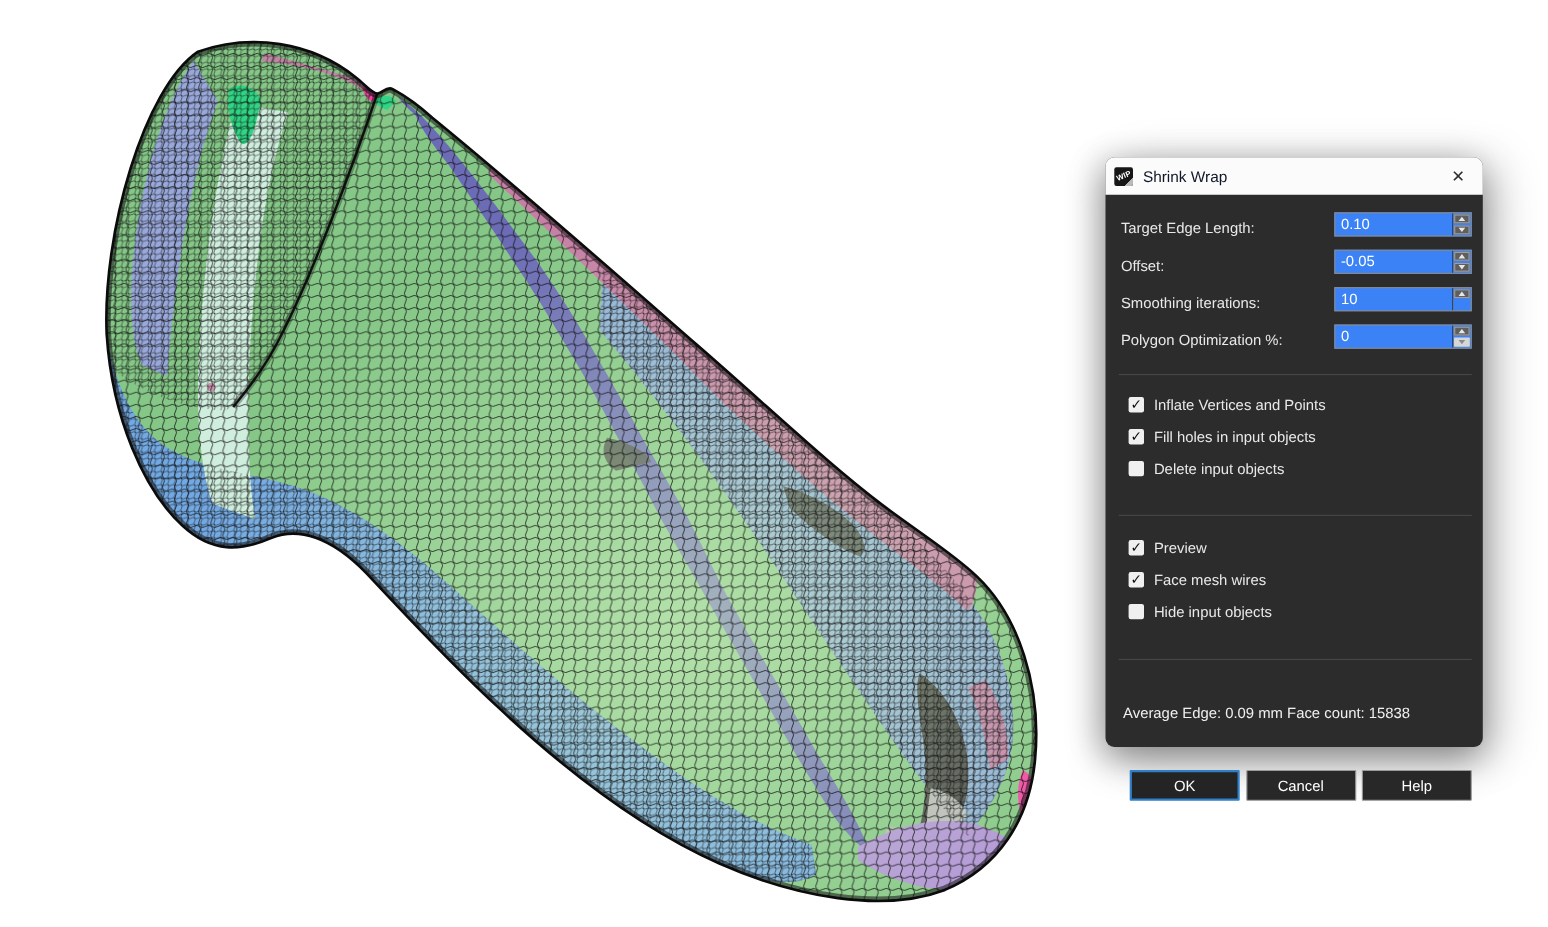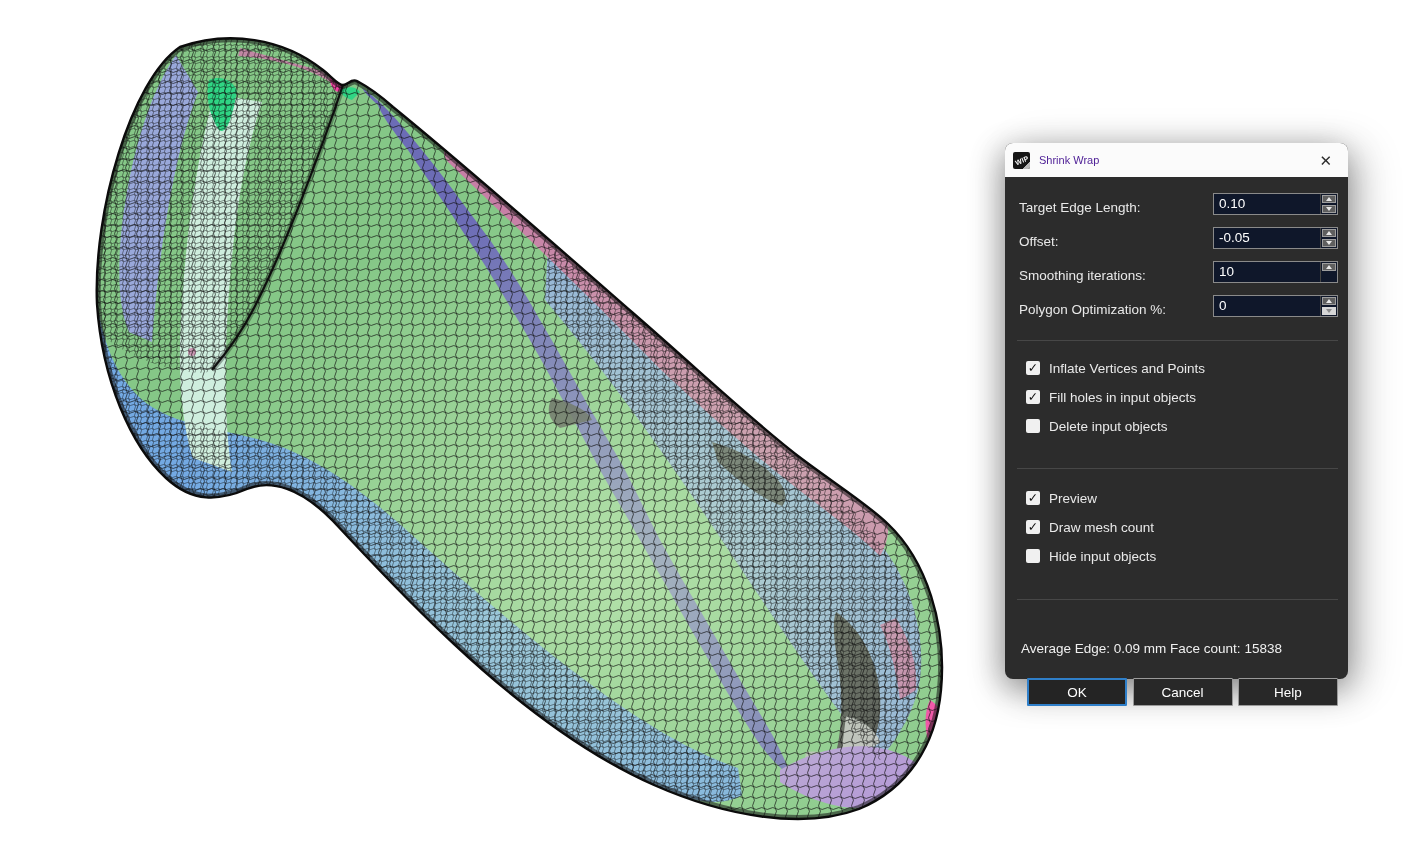--- a/index.html
+++ b/index.html
@@ -24,29 +24,29 @@
     height:34px;background:#fbfbfb;border-radius:8px 8px 0 0;
     display:flex;align-items:center;padding:0 12px 0 8px;gap:9px;color:#151515;
   }
   .appicon{
     width:17px;height:17px;background:#161616;border-radius:2px;position:relative;
     display:flex;align-items:center;justify-content:center;overflow:hidden;flex:0 0 auto;
   }
   .appicon span{color:#fff;font-size:7px;font-weight:bold;transform:rotate(-22deg);letter-spacing:.2px;}
   .appicon::after{content:"";position:absolute;right:-1px;bottom:-1px;width:9px;height:9px;
     background:linear-gradient(135deg,transparent 45%,#b9b9b9 46%);}
-  .title{font-size:11px;color:#4c1d95;}
+  .title{font-size:14px;color:#0f172a;}
   .closebtn{margin-left:auto;font-size:15px;color:#2d2d2d;line-height:1;padding:2px 4px;cursor:default;}
 
   .dbody{display:flex;flex-direction:column;padding:16px 10px 0 12px;height:486px;box-sizing:border-box;}
 
   .frow{display:flex;align-items:flex-end;height:22px;margin-bottom:12px;flex:0 0 auto;}
   .flabel{flex:1;padding-left:2px;color:#e9e9e9;}
   .spinfield{
-    width:125px;height:22px;box-sizing:border-box;background:#0f172a;border:1px solid #8a8a8a;
+    width:125px;height:22px;box-sizing:border-box;background:#3b82f6;border:1px solid #8a8a8a;
     display:flex;align-items:stretch;
   }
   .fval{flex:1;color:#ffffff;font-size:13.5px;line-height:20px;padding-left:5px;}
   .spin{width:16px;display:flex;flex-direction:column;border-left:1px solid #434343;}
   .spbtn{flex:1;display:flex;align-items:center;justify-content:center;background:#5f5f5f;border:1px solid #9e9e9e;margin:1px;}
   .tri-up{width:0;height:0;border-left:3.5px solid transparent;border-right:3.5px solid transparent;border-bottom:4.5px solid #e8e8e8;}
   .tri-down{width:0;height:0;border-left:3.5px solid transparent;border-right:3.5px solid transparent;border-top:4.5px solid #e8e8e8;}
   .frow.no-down .spbtn.down{background:transparent;border-color:transparent;}
   .frow.no-down .spbtn.down .tri-down{visibility:hidden;}
   .frow.lit-down .spbtn.down{background:#d6d6d6;border-color:#d6d6d6;}
@@ -65,21 +65,21 @@
     display:flex;align-items:center;justify-content:center;
     font-size:12.5px;font-weight:900;color:#0e0e0e;line-height:1;
   }
   .clabel{color:#e9e9e9;}
 
   .status{margin-top:41px;height:18px;padding-left:4px;color:#f0f0f0;flex:0 0 auto;}
 
   .btnrow{margin-top:19px;display:flex;justify-content:flex-end;gap:5.5px;flex:0 0 auto;}
   .btn{
     width:100px;height:28px;box-sizing:border-box;background:#282828;border:1px solid #9a9a9a;
-    color:#ffffff;font-size:13.5px;display:flex;align-items:center;justify-content:center;border-radius:1px;
+    color:#ffffff;font-size:13.5px;display:flex;align-items:center;justify-content:center;border-radius:1px;margin-top:22px;
   }
   .btn.primary{border:2px solid #2f7fc9;background:#242424;}
 </style>
 </head>
 <body>
 
 <div class="viewport">
   <svg width="1000" height="843" viewBox="0 0 1000 843">
     <defs>
       <pattern id="meshMain" width="11" height="11" patternUnits="userSpaceOnUse">
@@ -231,21 +231,21 @@
     </div>
 
     <div class="sep s2"></div>
 
     <div class="crow g2-first">
       <span class="cbox">✓</span>
       <span class="clabel">Preview</span>
     </div>
     <div class="crow">
       <span class="cbox">✓</span>
-      <span class="clabel">Draw mesh count</span>
+      <span class="clabel">Face mesh wires</span>
     </div>
     <div class="crow">
       <span class="cbox"></span>
       <span class="clabel">Hide input objects</span>
     </div>
 
     <div class="sep s3"></div>
 
     <div class="status">Average Edge: 0.09 mm Face count: 15838</div>
 

